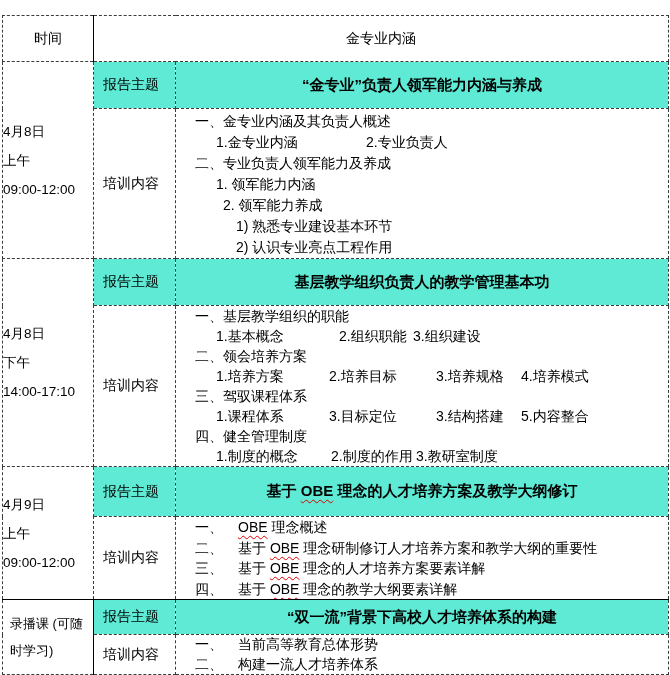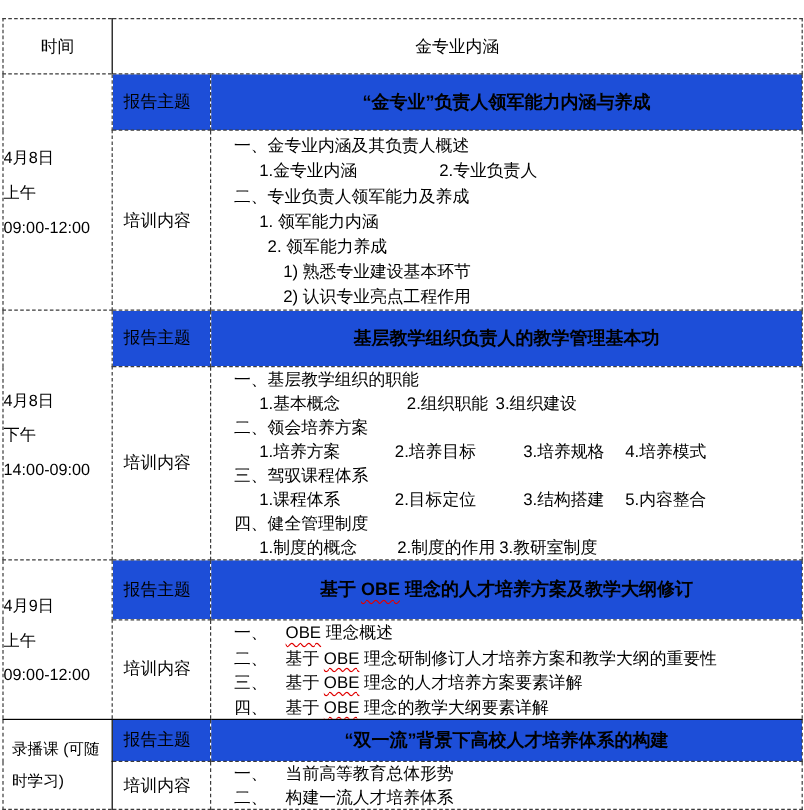--- a/index.html
+++ b/index.html
@@ -23,21 +23,21 @@
   col.c-label{width:82px;}
   col.c-main{width:493px;}
 
   
   tr.r-hdr{height:46px;}
   tr.r-t1{height:47px;} tr.r-c1{height:148px;}
   tr.r-t2{height:47px;} tr.r-c2{height:160px;}
   tr.r-t3{height:50px;} tr.r-c3{height:83px;}
   tr.r-t4{height:35px;} tr.r-c4{height:39px;}
 
-  .band{background:#1d4ed8;}
+  .band{background:#5eead4;}
 
   .hdr-cell{text-align:center;font-size:14px;}
   .solid-r{border-right:1px solid #000;}
   .solid-t{border-top:1px solid #000;}
 
   .time-cell{text-align:left;font-size:13.5px;line-height:29px;}
   .time-cell-wrap{
     text-align:left;font-size:13px;line-height:27px;
     padding:0 2px 0 7px;
   }
@@ -116,34 +116,34 @@
       <div class="ln ind1b">2. 领军能力养成</div>
       <div class="ln ind2">1) 熟悉专业建设基本环节</div>
       <div class="ln ind2">2) 认识专业亮点工程作用</div>
     </td>
   </tr>
 
   <tr class="r-t2">
     <td class="time-cell" rowspan="2">
       <div>4月8日</div>
       <div>下午</div>
-      <div>14:00-09:00</div>
+      <div>14:00-17:10</div>
     </td>
     <td class="label-cell band"><span>报告主题</span></td>
     <td class="topic-cell band"><span>基层教学组织负责人的教学管理基本功</span></td>
   </tr>
   <tr class="r-c2">
     <td class="label-cell"><span>培训内容</span></td>
     <td class="content-cell pc0 sec2">
       <div class="ln">一、基层教学组织的职能</div>
       <div class="ln ind1"><span class="seg s123">1.基本概念</span><span class="seg s74">2.组织职能</span><span class="seg">3.组织建设</span></div>
       <div class="ln">二、领会培养方案</div>
       <div class="ln ind1"><span class="seg s113">1.培养方案</span><span class="seg s107">2.培养目标</span><span class="seg s85">3.培养规格</span><span class="seg">4.培养模式</span></div>
       <div class="ln">三、驾驭课程体系</div>
-      <div class="ln ind1"><span class="seg s113">1.课程体系</span><span class="seg s107">2.目标定位</span><span class="seg s85">3.结构搭建</span><span class="seg">5.内容整合</span></div>
+      <div class="ln ind1"><span class="seg s113">1.课程体系</span><span class="seg s107">3.目标定位</span><span class="seg s85">3.结构搭建</span><span class="seg">5.内容整合</span></div>
       <div class="ln">四、健全管理制度</div>
       <div class="ln ind1"><span class="seg s115">1.制度的概念</span><span class="seg s85">2.制度的作用</span><span class="seg">3.教研室制度</span></div>
     </td>
   </tr>
 
   <tr class="r-t3">
     <td class="time-cell" rowspan="2">
       <div>4月9日</div>
       <div>上午</div>
       <div>09:00-12:00</div>

